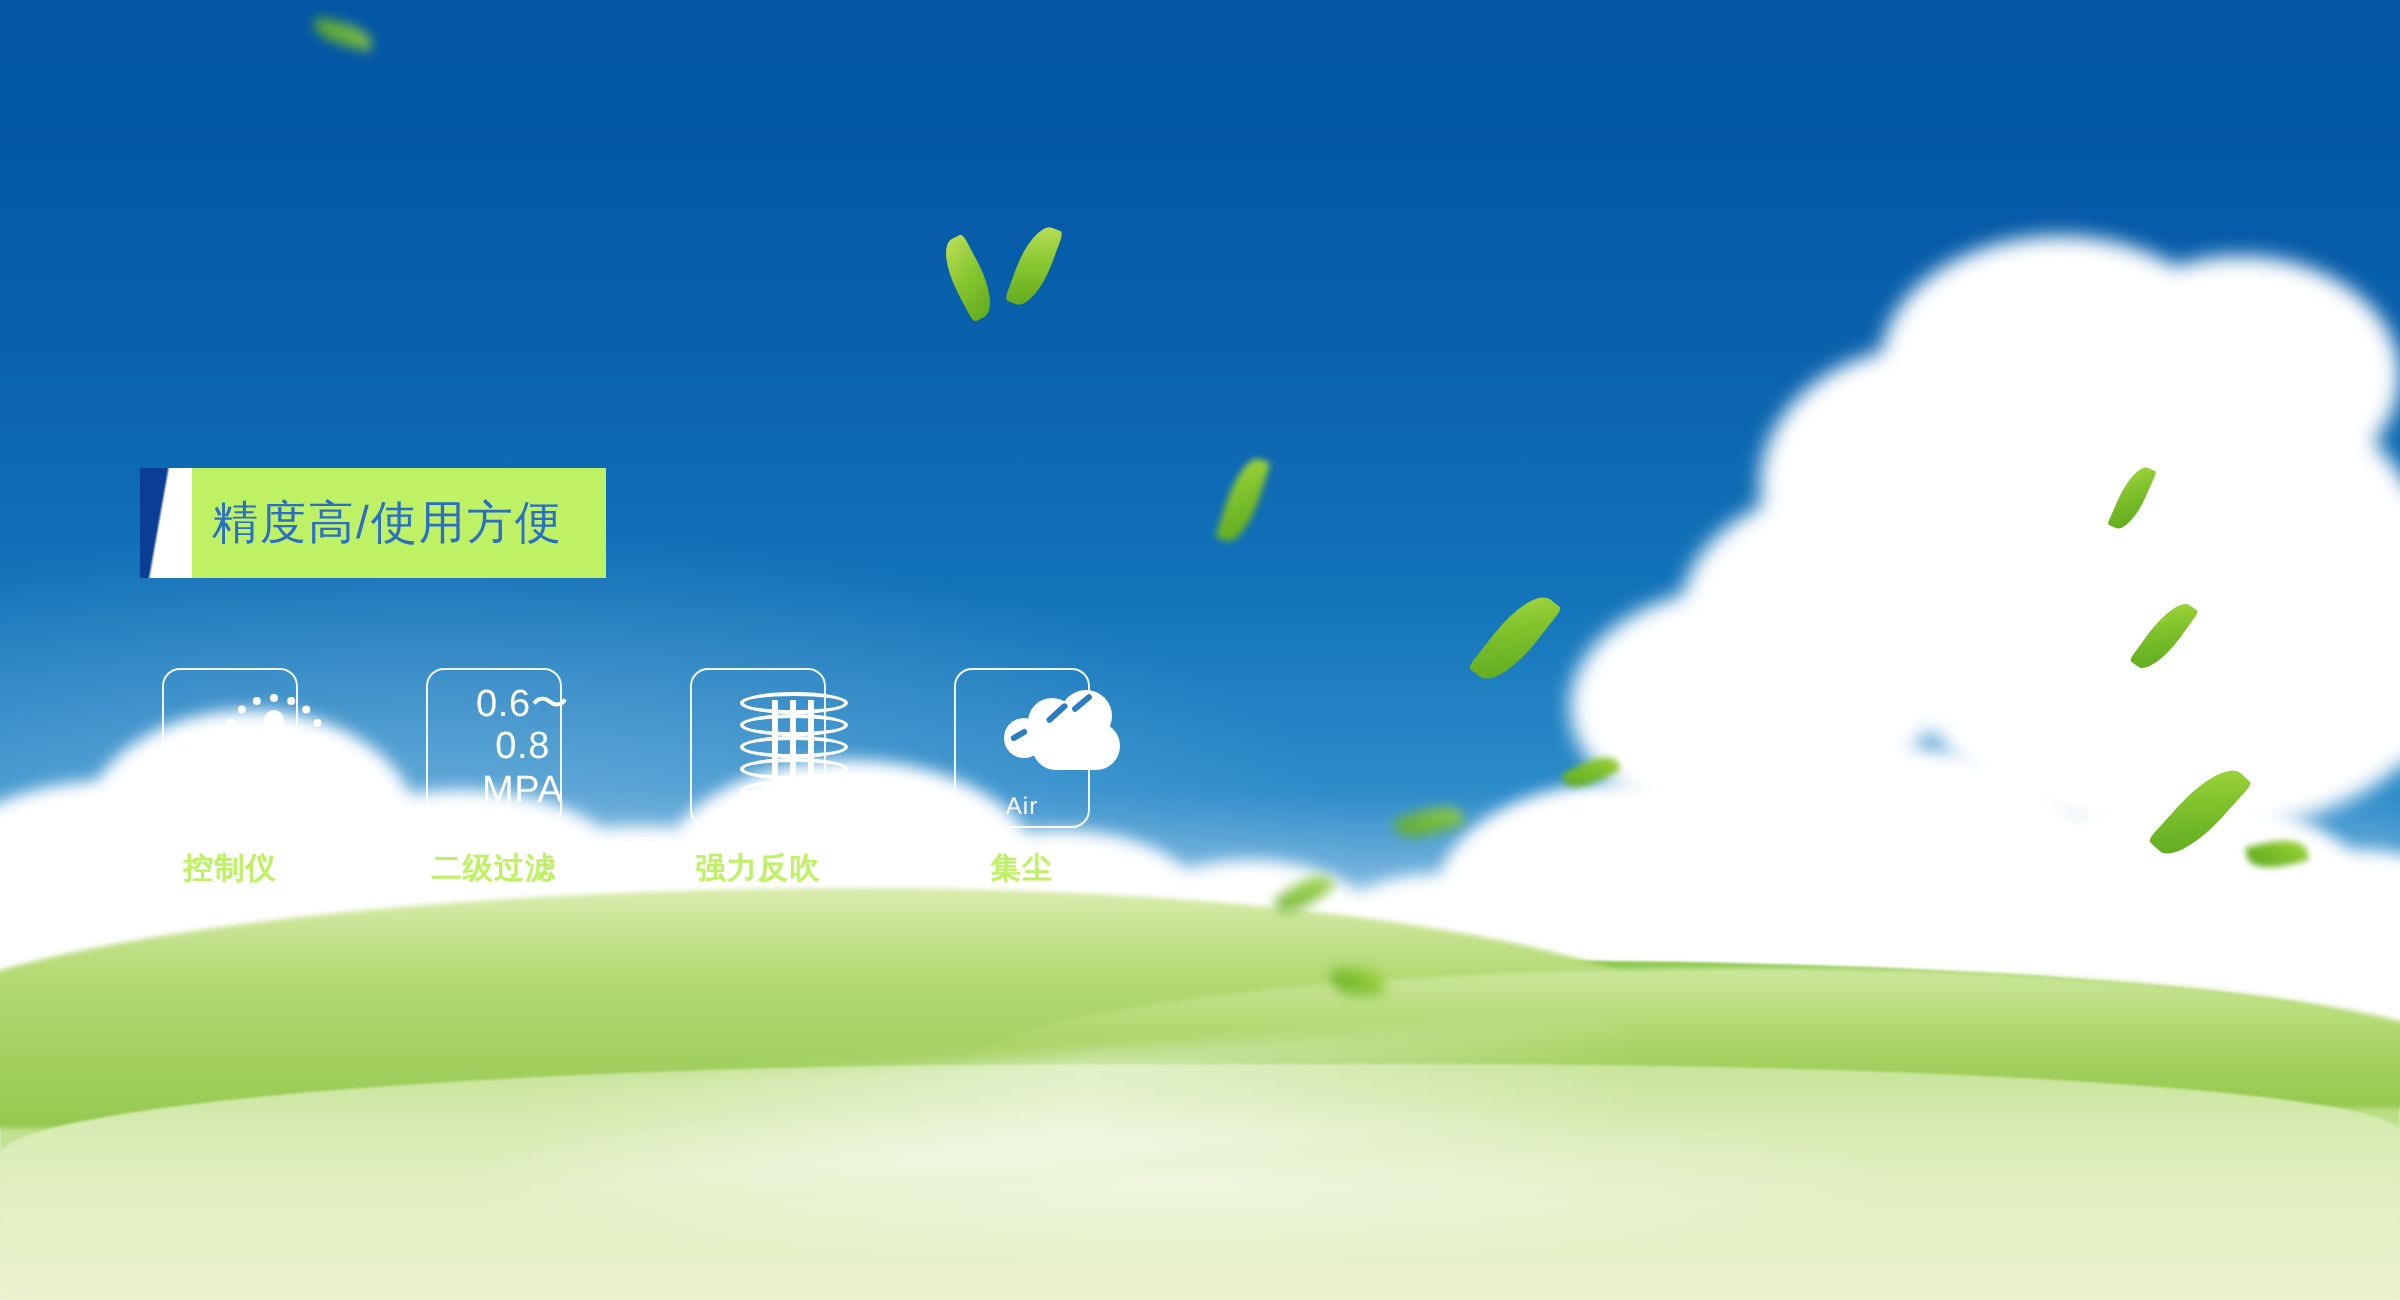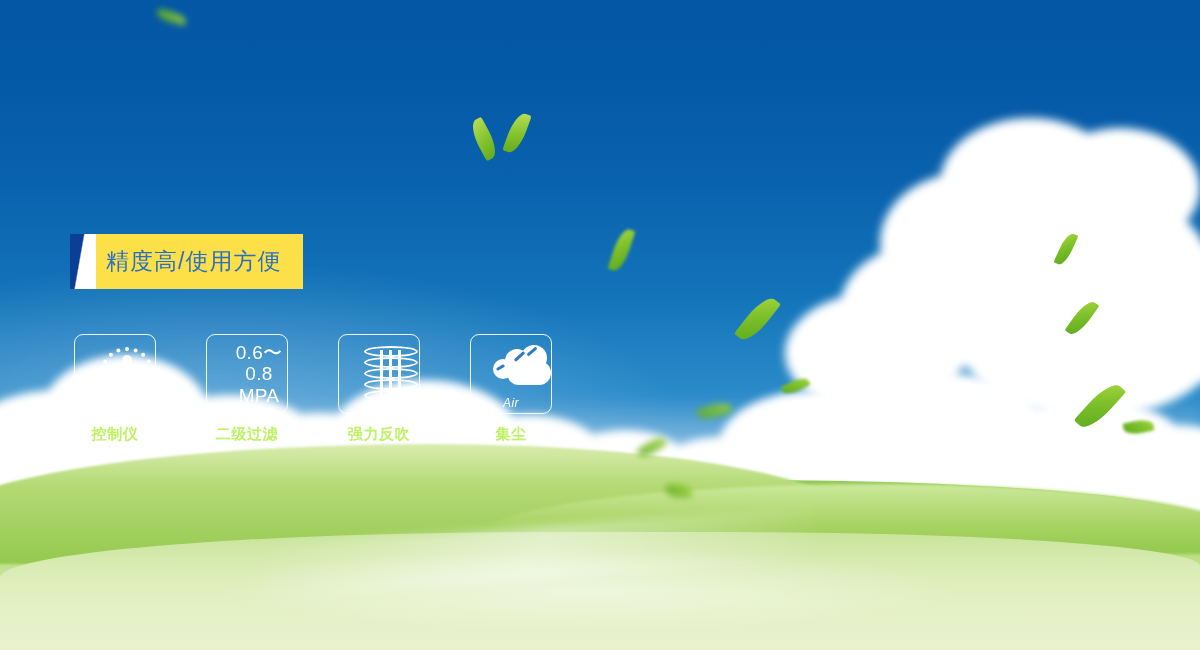--- a/index.html
+++ b/index.html
@@ -142,39 +142,39 @@
     display:flex; align-items:center;
     padding:0 20px 0 18px;
     font-size:23px; color:#ffffff; letter-spacing:1px;
     white-space:nowrap;
   }
   .badge-slash {
     width:26px;
     background:linear-gradient(100deg,#0b3f96 0% 38%, #ffffff 42% 100%);
   }
   .badge-light {
-    background:#fde047;
+    background:#bef264;
     display:flex; align-items:center;
     padding:0 22px 0 10px;
     font-size:23px; color:#2a6fc4; letter-spacing:1px;
     white-space:nowrap;
   }
 
   
   .features {
     position:absolute; left:70px; top:334px;
     display:flex; gap:42px;
   }
   .feature { width:90px; display:flex; flex-direction:column; align-items:center; }
   .feature-box {
-    width:82px; height:80px;
+    width:68px; height:80px;
     border:1.6px solid rgba(255,255,255,.92);
     border-radius:9px;
     display:flex; flex-direction:column;
-    align-items:center; justify-content:center;
+    align-items:flex-start; justify-content:center;
     color:#ffffff;
     position:relative;
     padding-left:24px;
   }
   .feature-text {
     font-size:19px; line-height:1.12; text-align:center;
     letter-spacing:.3px; font-weight:400;
   }
   .feature-text .ln2 { font-size:19px; display:block; }
   .feature-cap {
@@ -222,21 +222,21 @@
     position:absolute; left:14px; bottom:2px;
     width:44px; height:24px; background:#fff; border-radius:13px;
   }
   .aircloud .slash {
     position:absolute; background:#2b7cc0; border-radius:2px;
   }
   .air-label {
     position:absolute; bottom:3px; left:0; right:0;
     text-align:center; font-size:12px; color:#fff; letter-spacing:.5px;
   }
-  .feature-box.air-box { justify-content:flex-start; padding-top:8px;font-style:italic; }
+  .feature-box.air-box { justify-content:flex-start; padding-top:8px; }
 </style>
 </head>
 <body>
 
 <div id="banner">
 
   <div class="sky"></div>
   <div class="sky-glow"></div>
 
   <div class="bigcloud-wrap">

